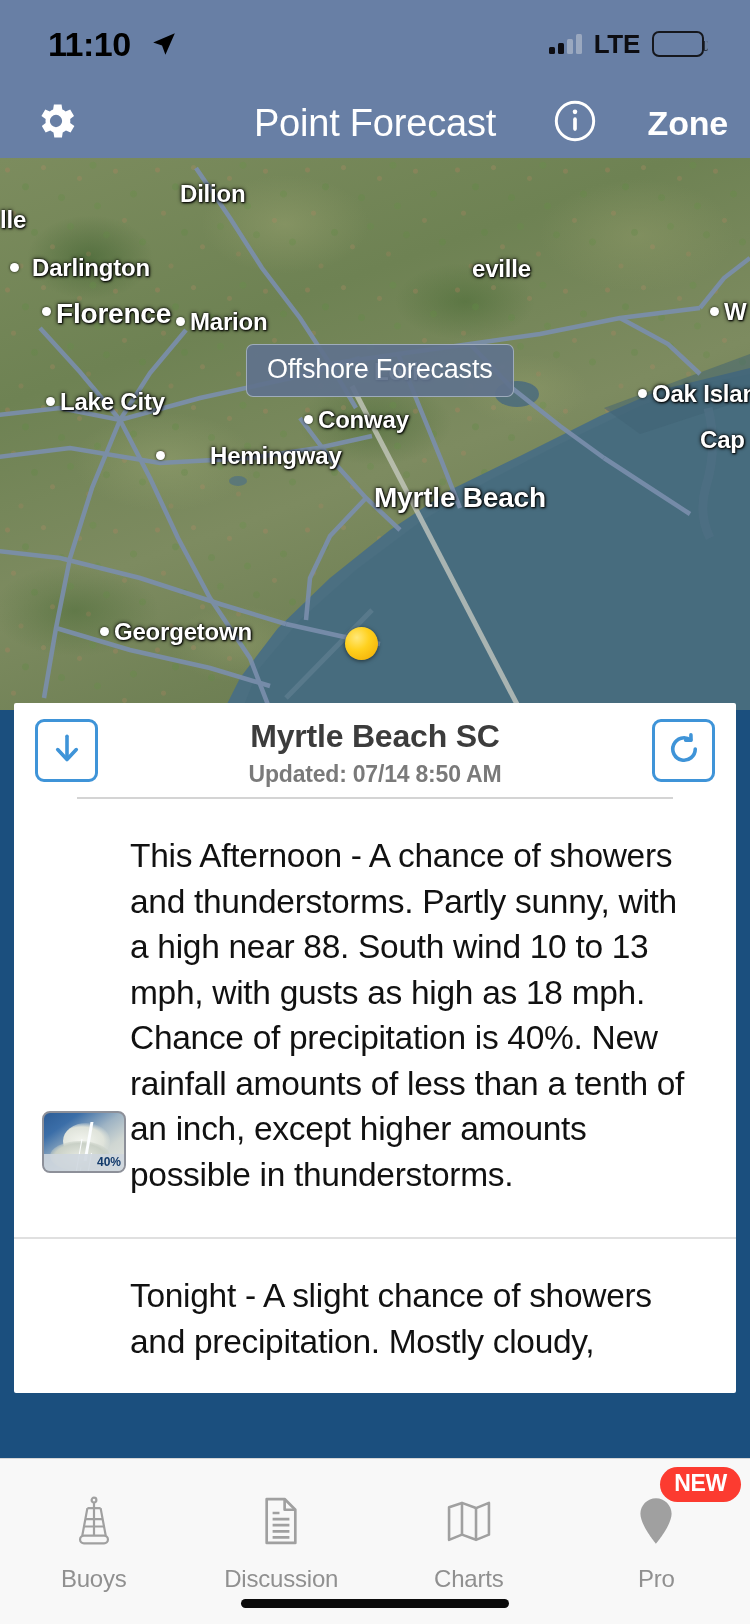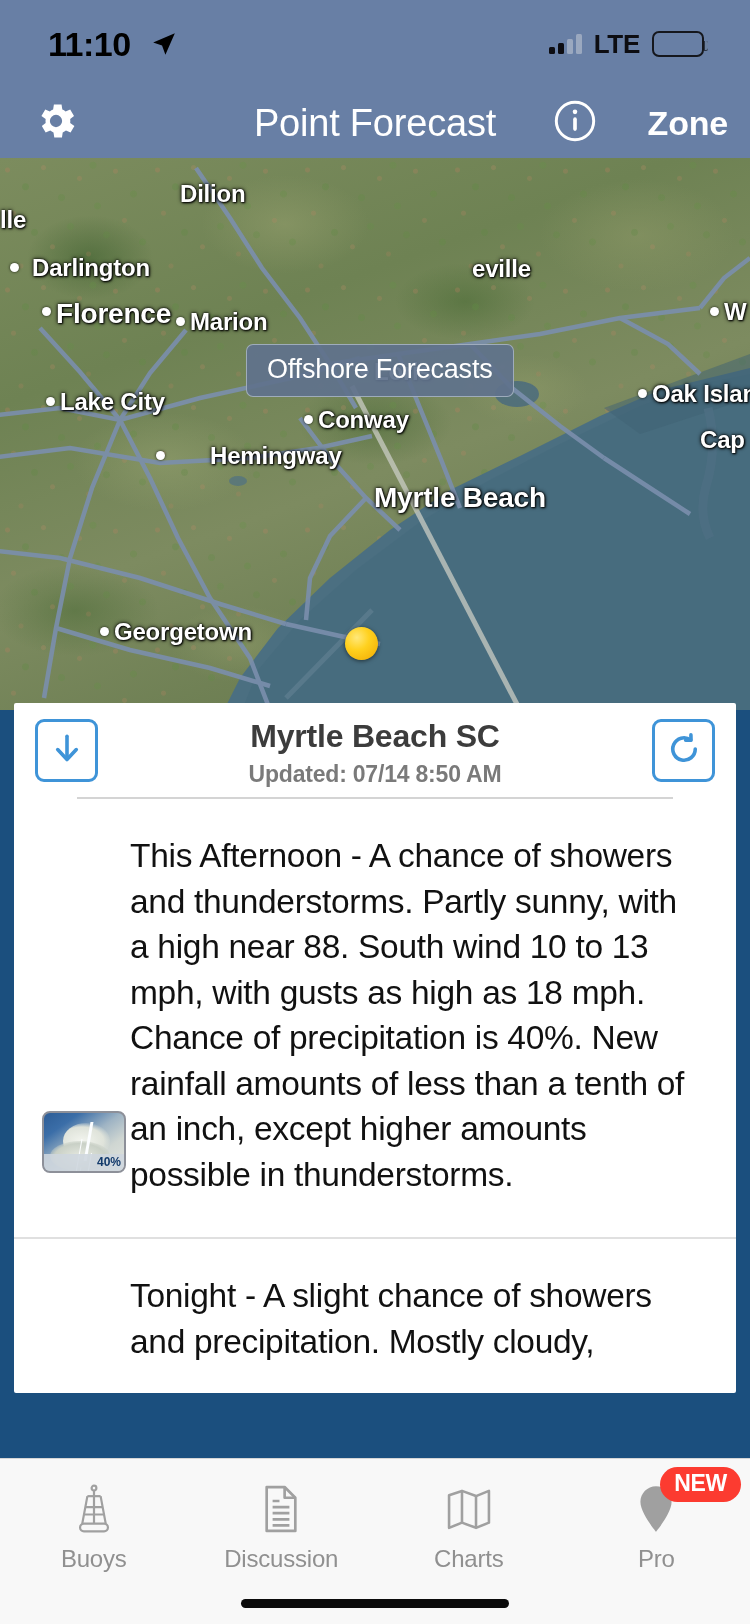--- a/index.html
+++ b/index.html
@@ -196,22 +196,22 @@
   }
   #fc-divider { height: 2px; background:#e0e0e0; margin: 0; }
 
   
   #tabbar {
     position:absolute; left:0; bottom:0; width: 750px; height: 166px;
     background: #f8f8f8;
     border-top: 1px solid #d6d6d6;
     display:flex; align-items: flex-start;
   }
-  .tab { flex:1; padding-top: 22px; display:flex; flex-direction:column;
-    align-items:center; gap: 8px; position:relative; }
+  .tab { flex:1; padding-top: 34px; display:flex; flex-direction:column;
+    align-items:center; gap: 16px; position:relative; }
   .tab-ico { height: 56px; display:flex; align-items:center; justify-content:center; }
   .tab-lbl { font-size: 24px; color:#909090; letter-spacing:-0.2px; }
   .tab.active .tab-lbl { color:#3d87c9; }
   .badge {
     position:absolute; top: 8px; left: 50%; margin-left: 4px;
     background:#fc3b30; color:#fff; font-size: 23px; font-weight:700;
     padding: 3px 14px 5px; border-radius: 22px; letter-spacing:-0.3px;
   }
   #home-ind {
     position:absolute; left:50%; transform:translateX(-50%);

